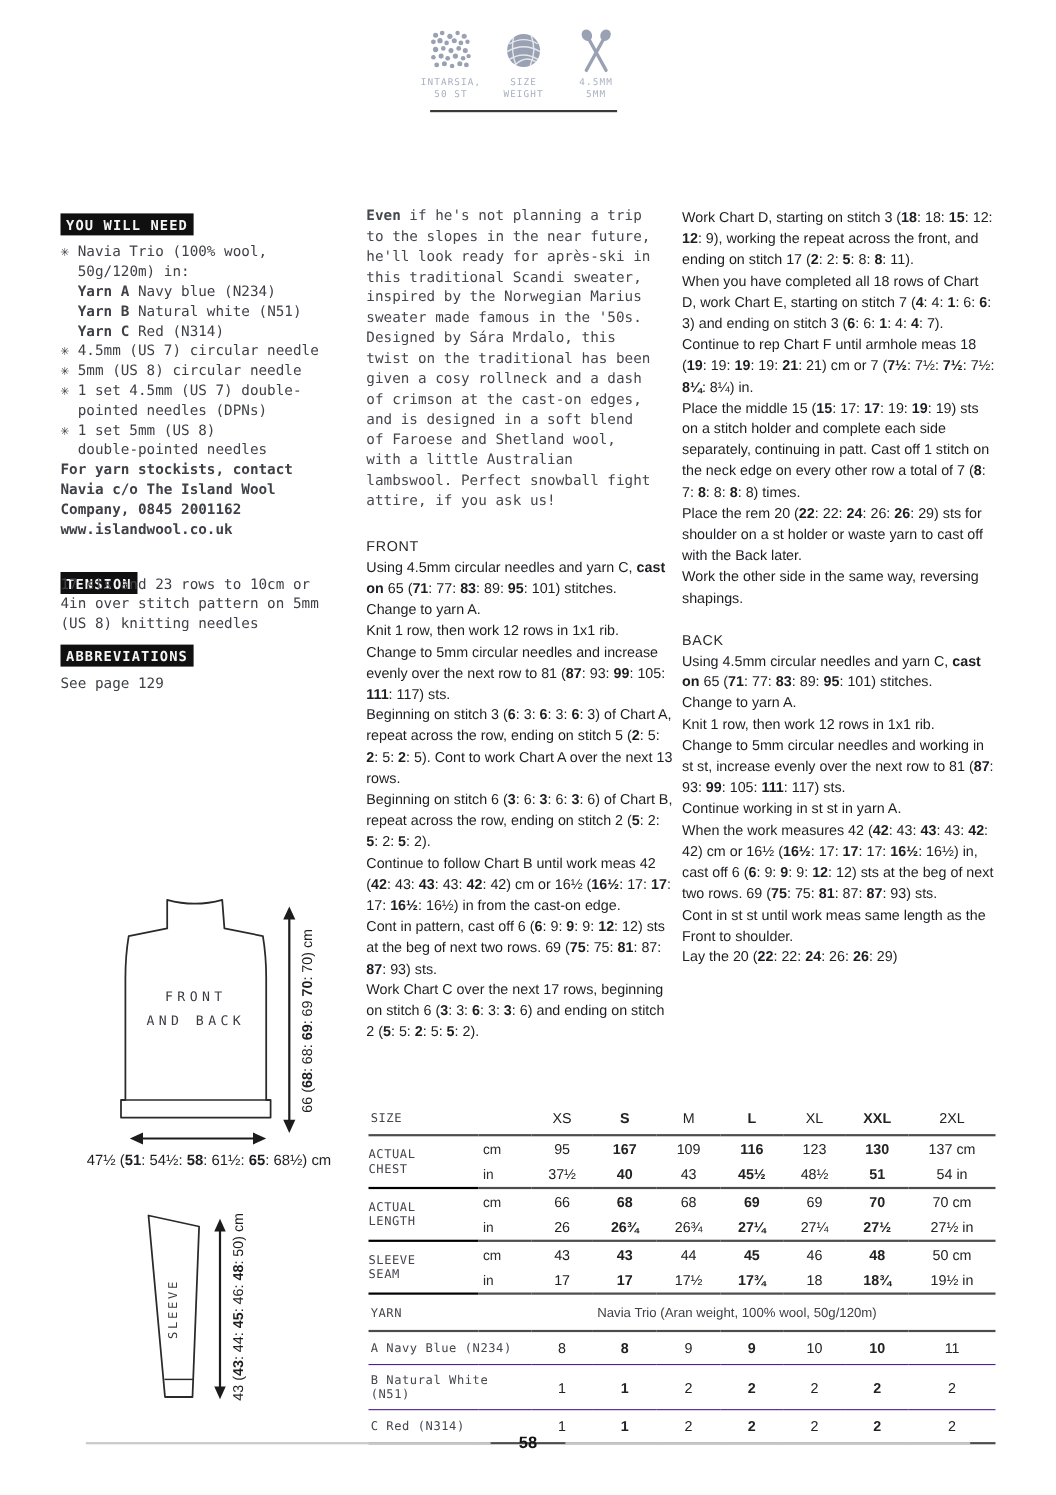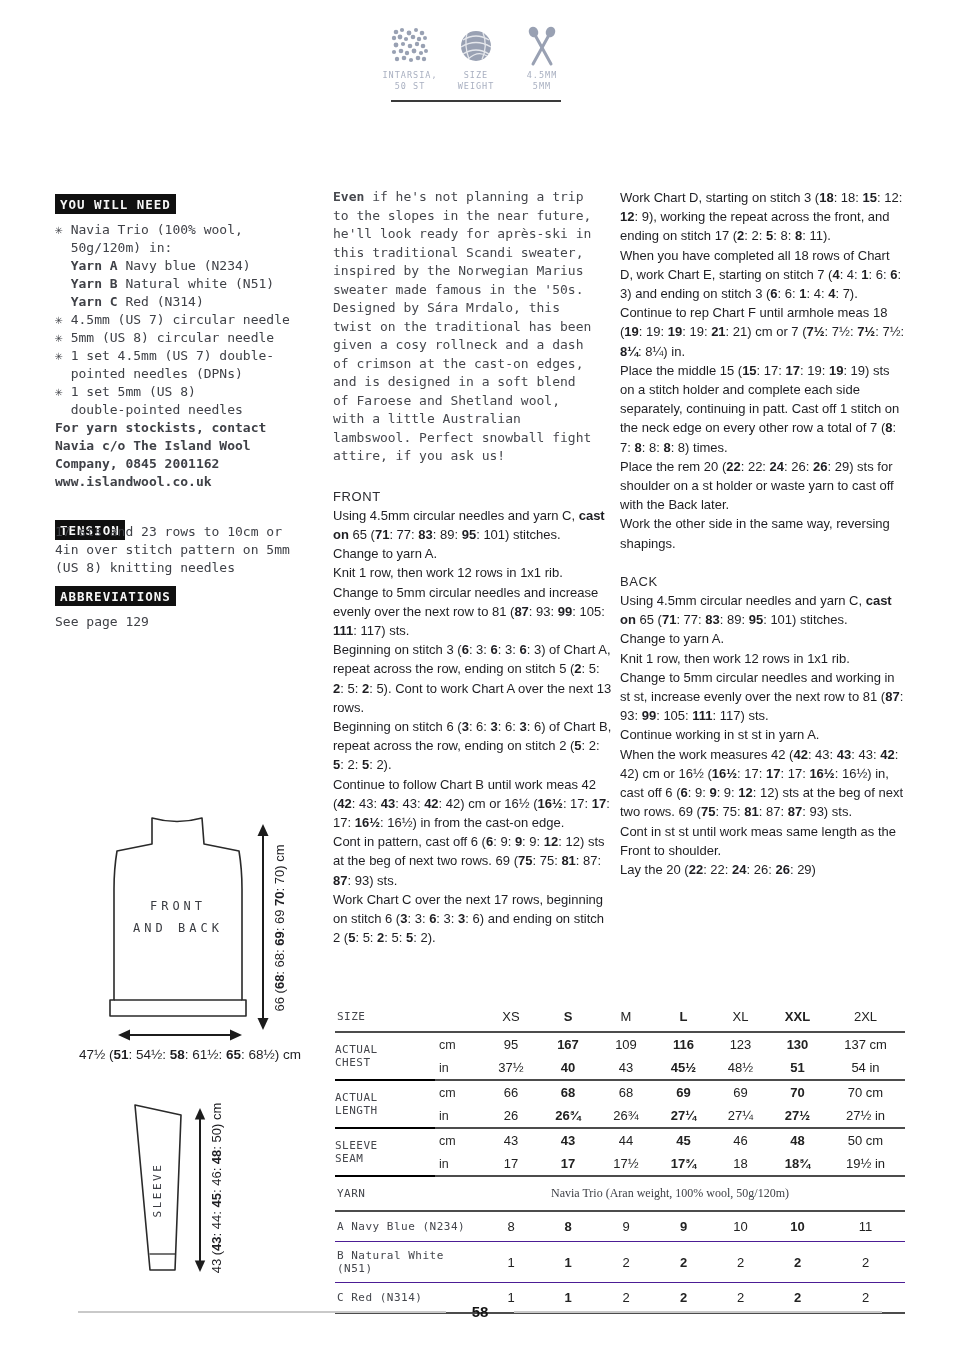--- a/index.html
+++ b/index.html
@@ -33,21 +33,21 @@
   .size-table td.lab{font-family:"DejaVu Sans Mono","Liberation Mono",monospace;font-size:11px;
                      letter-spacing:0.5px;color:#44464c;text-align:left;white-space:pre-line;padding-left:0;}
   .size-table td.unit{text-align:left;font-size:12.5px;color:#2c2c2c;padding-left:4px;}
   .size-table td.b{font-weight:bold;}
   .size-table tr.hd td{padding:3px 2px 7px 2px;}
   .size-table tr.hd td, .size-table tr.in td, .size-table tr.yarn td{border-bottom:2px solid #4c4c4c;}
   .size-table td.lab[rowspan]{border-bottom:2px solid #000000;}
   .size-table tr.qty td{border-bottom:1px solid #4c1d95;padding:7px 2px;}
   .size-table tr.qty.last td{border-bottom:2px solid #4c4c4c;}
   .size-table tr.yarn td{padding:9px 2px;}
-  .size-table td.yv{font-family:Liberation Serif, serif;font-size:12px;color:#3f4147;}
+  .size-table td.yv{font-family:Liberation Sans, sans-serif;font-size:12px;color:#3f4147;}
   .size-table td.yl{font-size:11px;}
   
   .footer{position:absolute;left:0;top:1303px;width:960px;display:flex;align-items:center;justify-content:center;}
   .fline{height:2px;background:#c9c9c9;flex:0 0 368px;}
   .fnum{font-weight:bold;font-size:15px;color:#141414;margin:0 26px;}
 </style>
 </head>
 <body>
 
 <div class="page">

